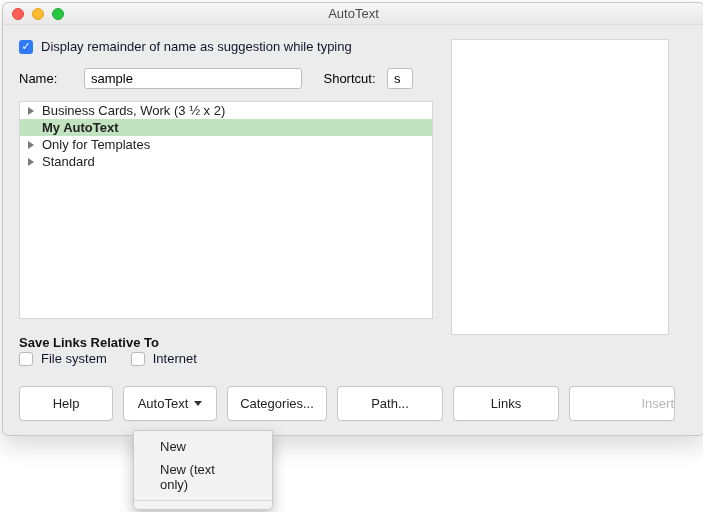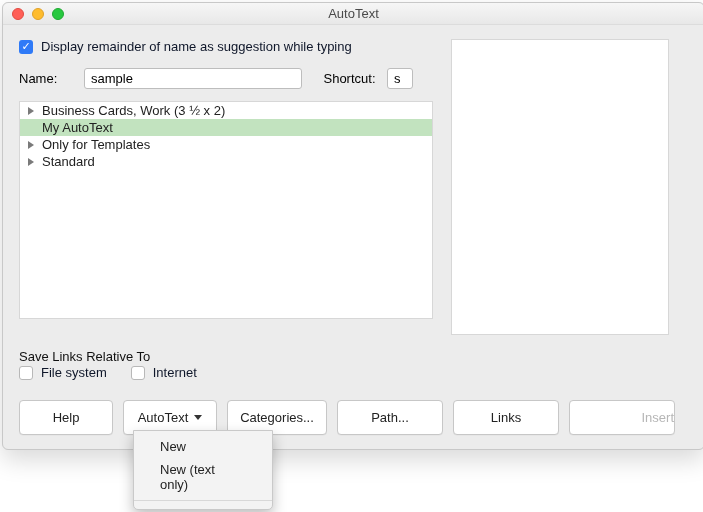--- a/index.html
+++ b/index.html
@@ -64,28 +64,28 @@
     overflow:hidden;
   }
   .preview {
     width:218px; height:296px; background:#fff; border:1px solid #d7d7d7;
     margin-top:-62px;
   }
   .tree-item {
     height:17px; display:flex; align-items:center; padding-left:8px;
     font-size:13px; color:#222;
   }
-  .tree-item.selected { background:#c2e3bf; }
+  .tree-item.selected { background:#c2e3bf;font-weight:bold; }
   .tri {
     width:0; height:0; border-top:4px solid transparent;
     border-bottom:4px solid transparent; border-left:6px solid #7a7a7a;
     margin-right:8px; flex-shrink:0;
   }
   .tri.blank { border:none; width:6px; height:8px; }
-  .section-title { font-weight:400; margin-top:14px; color:#111; }
+  .section-title { font-weight:700; color:#111; }
   .links-row { display:flex; gap:24px; margin-top:1px; }
   .btnbar { display:flex; gap:10px; margin-top:20px; }
   .btn {
     height:35px; background:#fff; border:1px solid #c7c7c7;
     border-radius:4px; font-size:13px; color:#222;
     display:flex; align-items:center; justify-content:center;
     box-shadow: 0 0.5px 0 rgba(0,0,0,0.05);
   }
   .btn.disabled { color:#b6b6b6;justify-content:flex-end; }
   .btn .caret { margin-left:6px; width:0; height:0;

